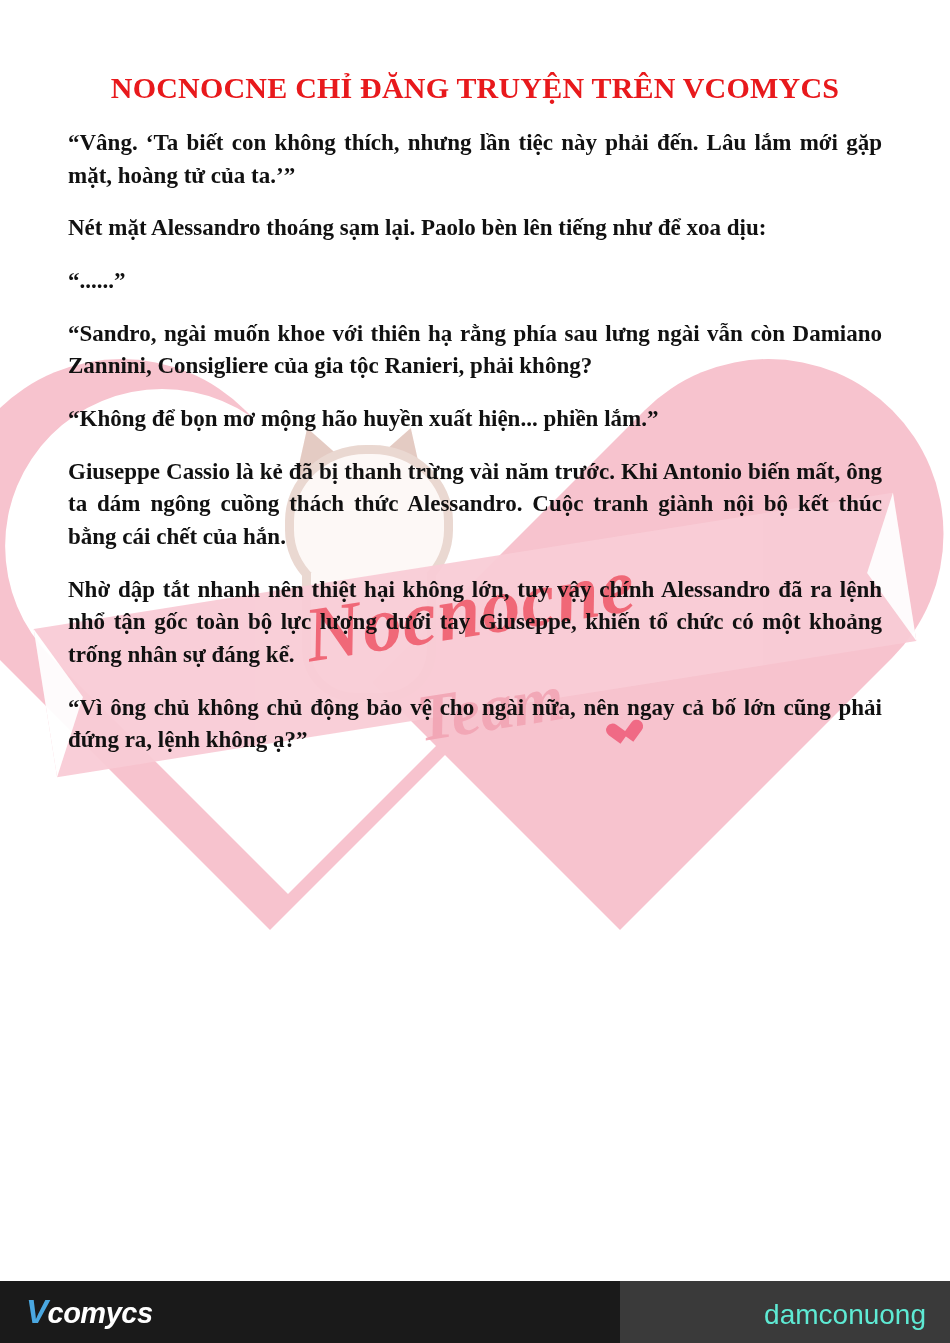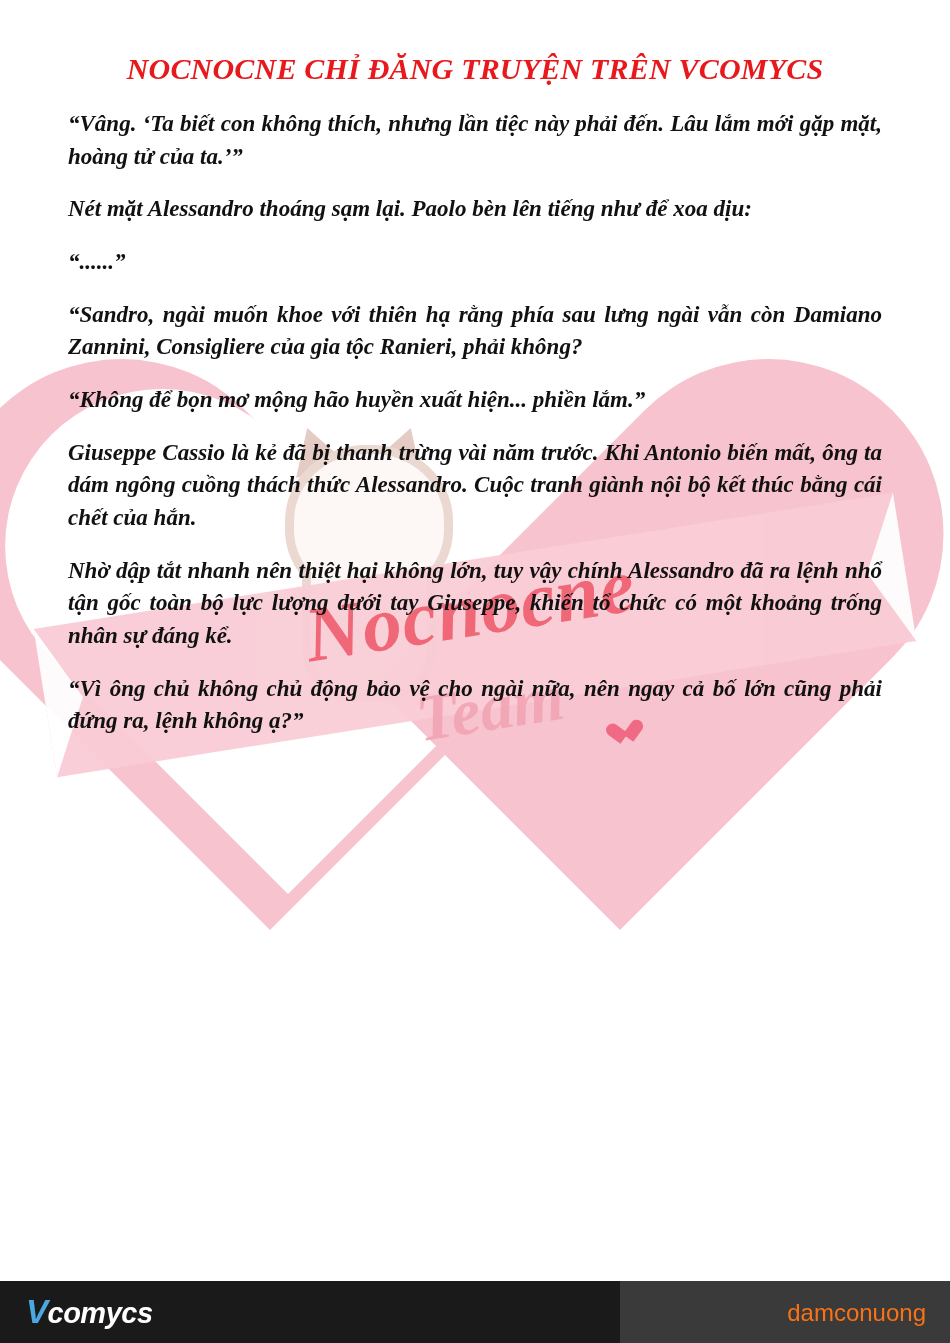--- a/index.html
+++ b/index.html
@@ -189,22 +189,21 @@
     background: #f06a85;
     border-radius: 7px 7px 0 0;
   }
   .wm-mini-heart:before { left: 6.5px; transform: rotate(-45deg); transform-origin: 0 100%; }
   .wm-mini-heart:after  { left: 6.5px; transform: rotate(45deg);  transform-origin: 100% 100%; }
 
   
   .content {
     position: relative;
     z-index: 2;
-    padding: 52px 68px 0 68px;
-    font-style: italic;
+    padding: 71px 68px 0 68px;
   }
   .headline {
     text-align: center;
     color: #e8191c;
     font-size: 30px;
     font-weight: bold;
     letter-spacing: .2px;
     margin: 0 0 22px 0;
     font-family: "Liberation Serif", serif;
   }
@@ -253,22 +252,22 @@
     font-style: italic;
     color: #ffffff;
     font-family: "Liberation Sans", sans-serif;
     letter-spacing: -.5px;
   }
   .footer-logo .v { color: #4aa7e0; font-size: 33px; }
   .footer-credit {
     position: absolute;
     right: 24px;
     top: 18px;
-    font-size: 24px;
-    color: #f97316;
+    font-size: 28px;
+    color: #5eead4;
     font-family: "Liberation Sans", sans-serif;
   }
 </style>
 </head>
 <body>
 
 <div class="page">
 
   <div class="watermark">
     <div class="wm-heart">

